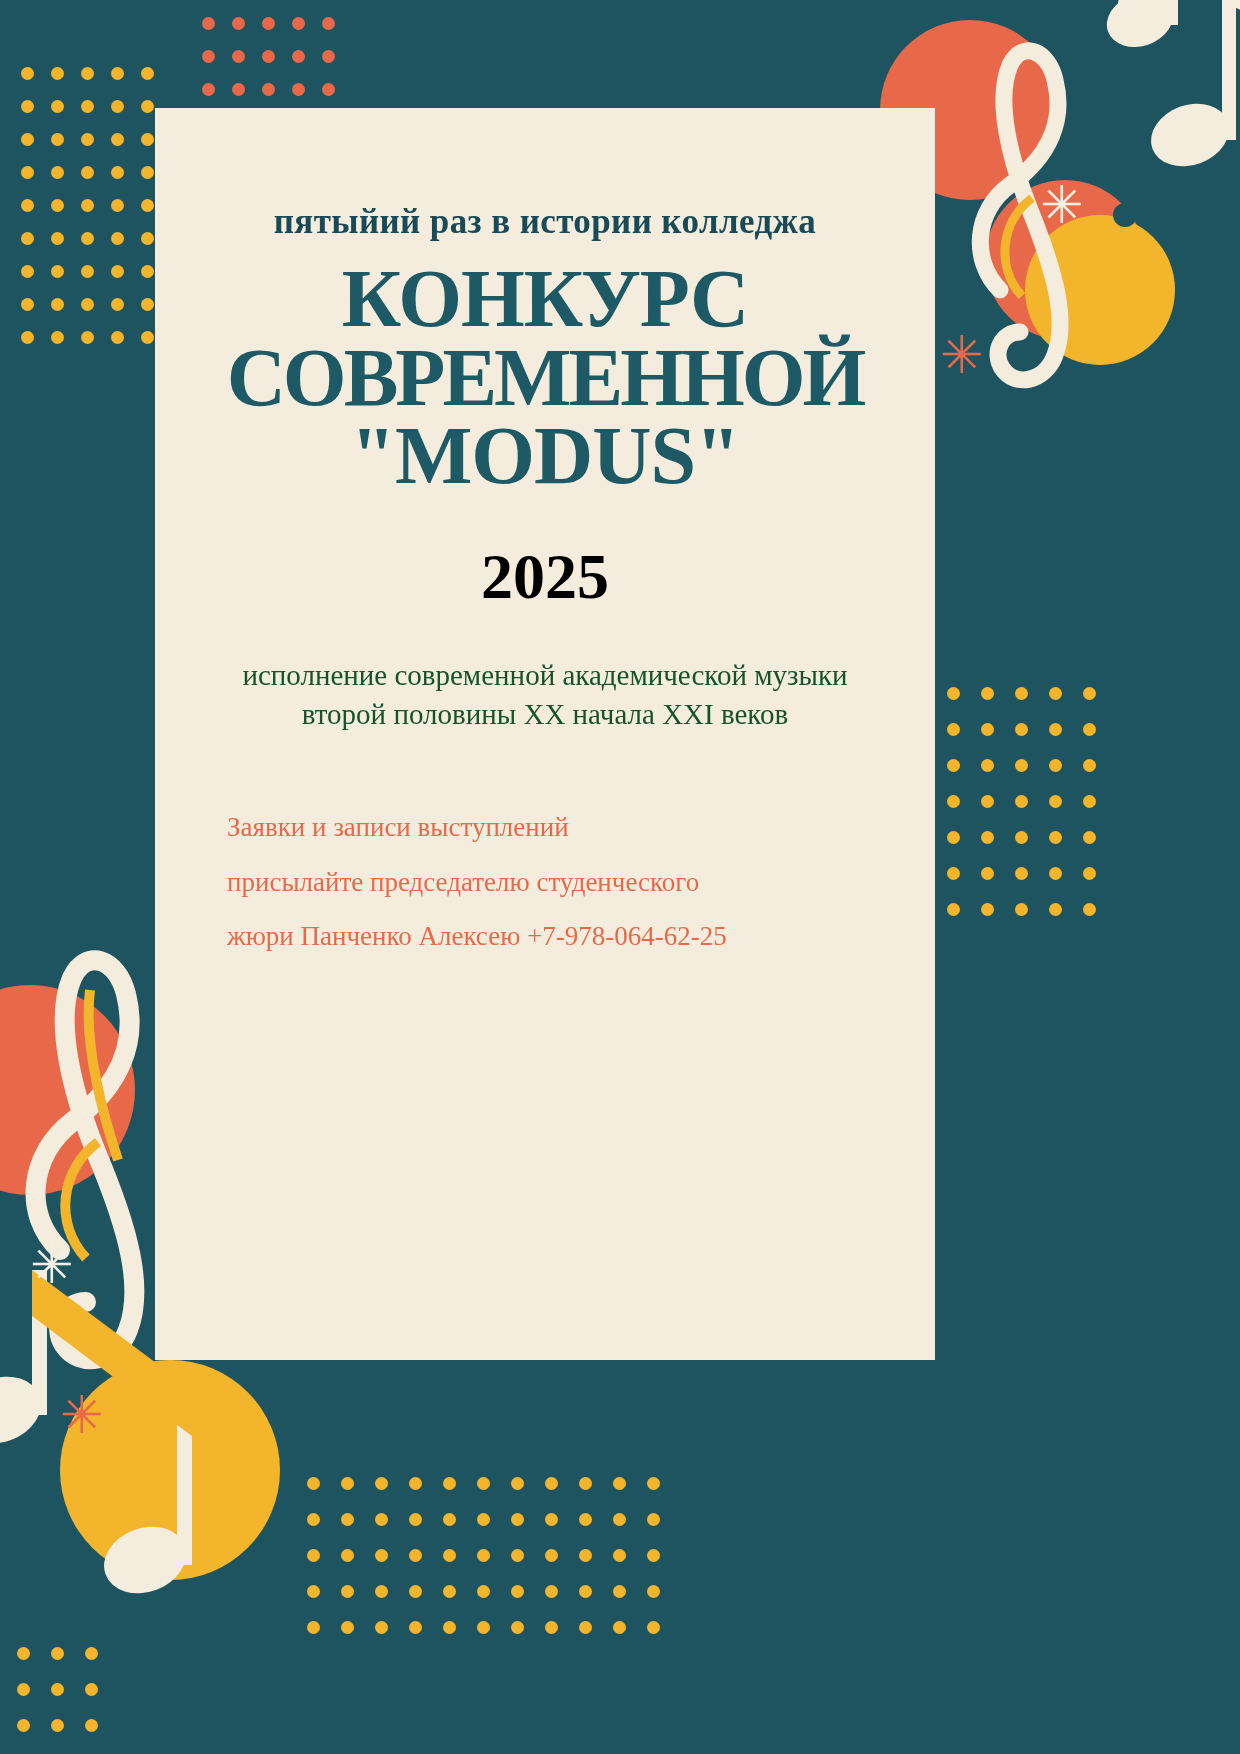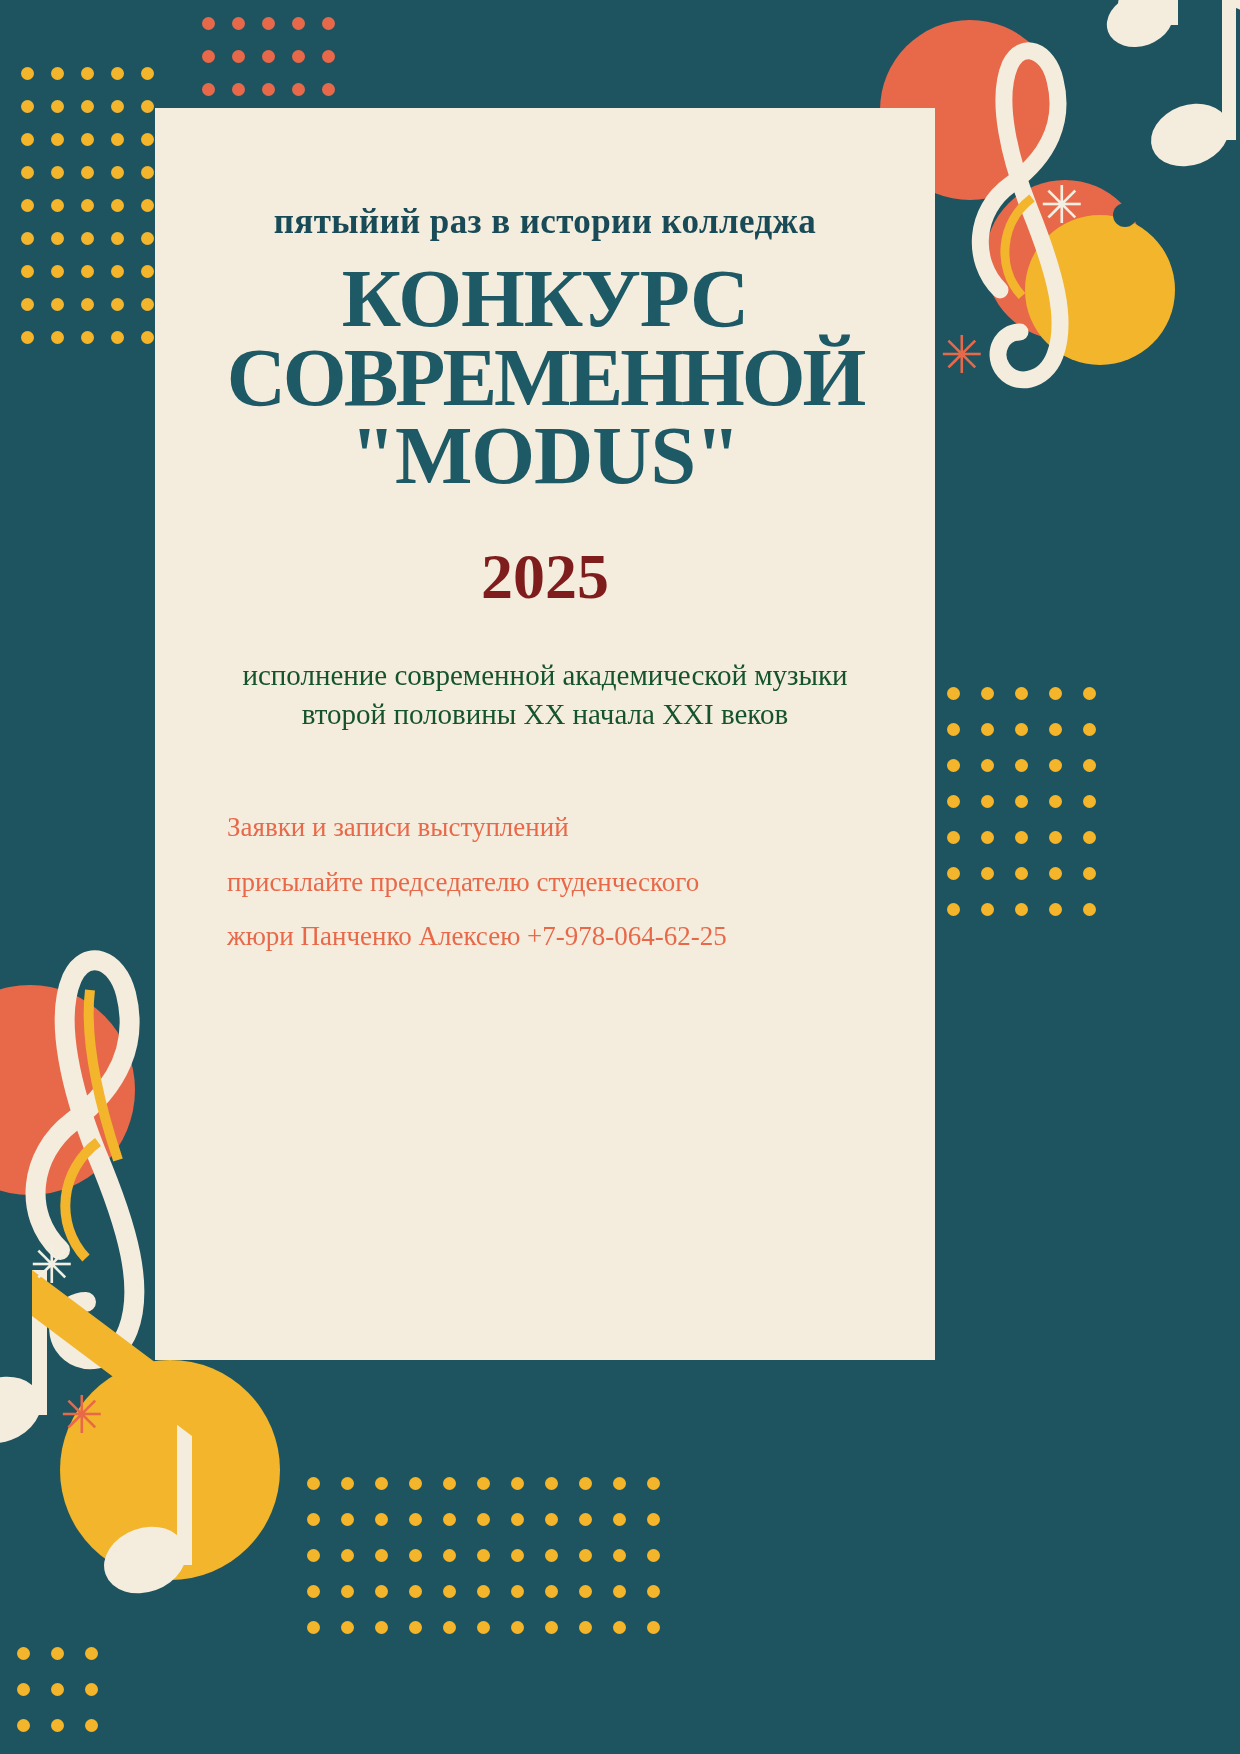--- a/index.html
+++ b/index.html
@@ -131,21 +131,21 @@
     margin: 6px 0 0 0;
     letter-spacing: -1px;
   }
   #title .line { display: block; white-space: nowrap; }
   #title .line-wide { letter-spacing: -3px; }
 
   #year {
     font-family: "Liberation Serif", serif;
     font-weight: bold;
     font-size: 64px;
-    color: #7f1d1d;
+    color: #000000;
     margin: 44px 0 0 0;
   }
 
   #subtitle {
     font-family: "Liberation Serif", serif;
     font-size: 29px;
     line-height: 1.35;
     color: #14532d;
     margin: 42px 0 0 0;
   }

